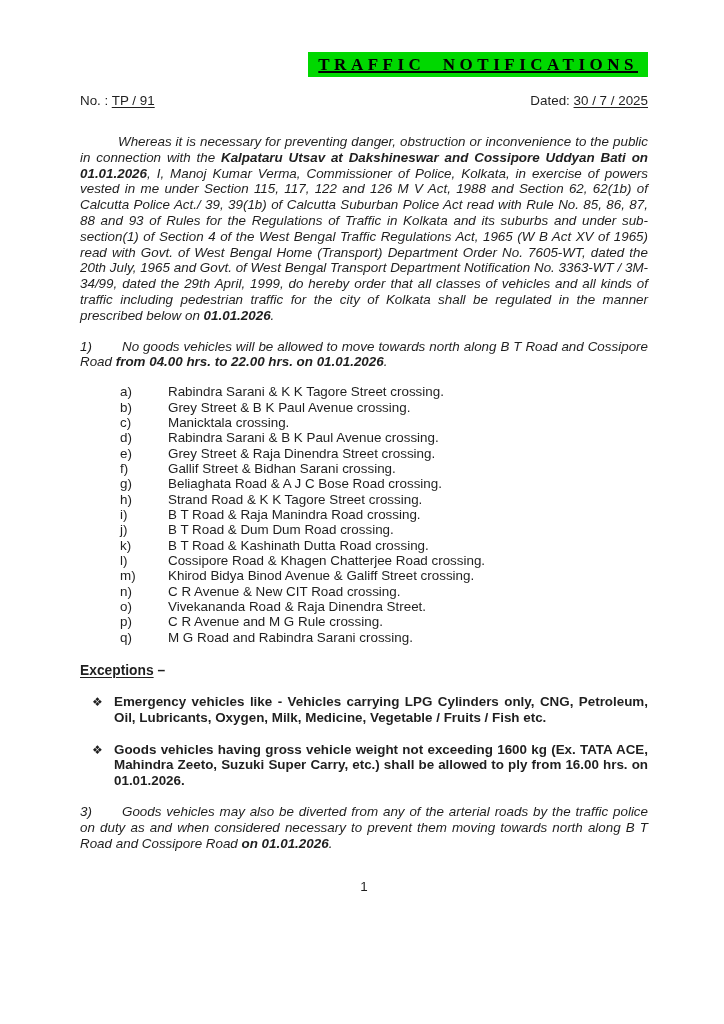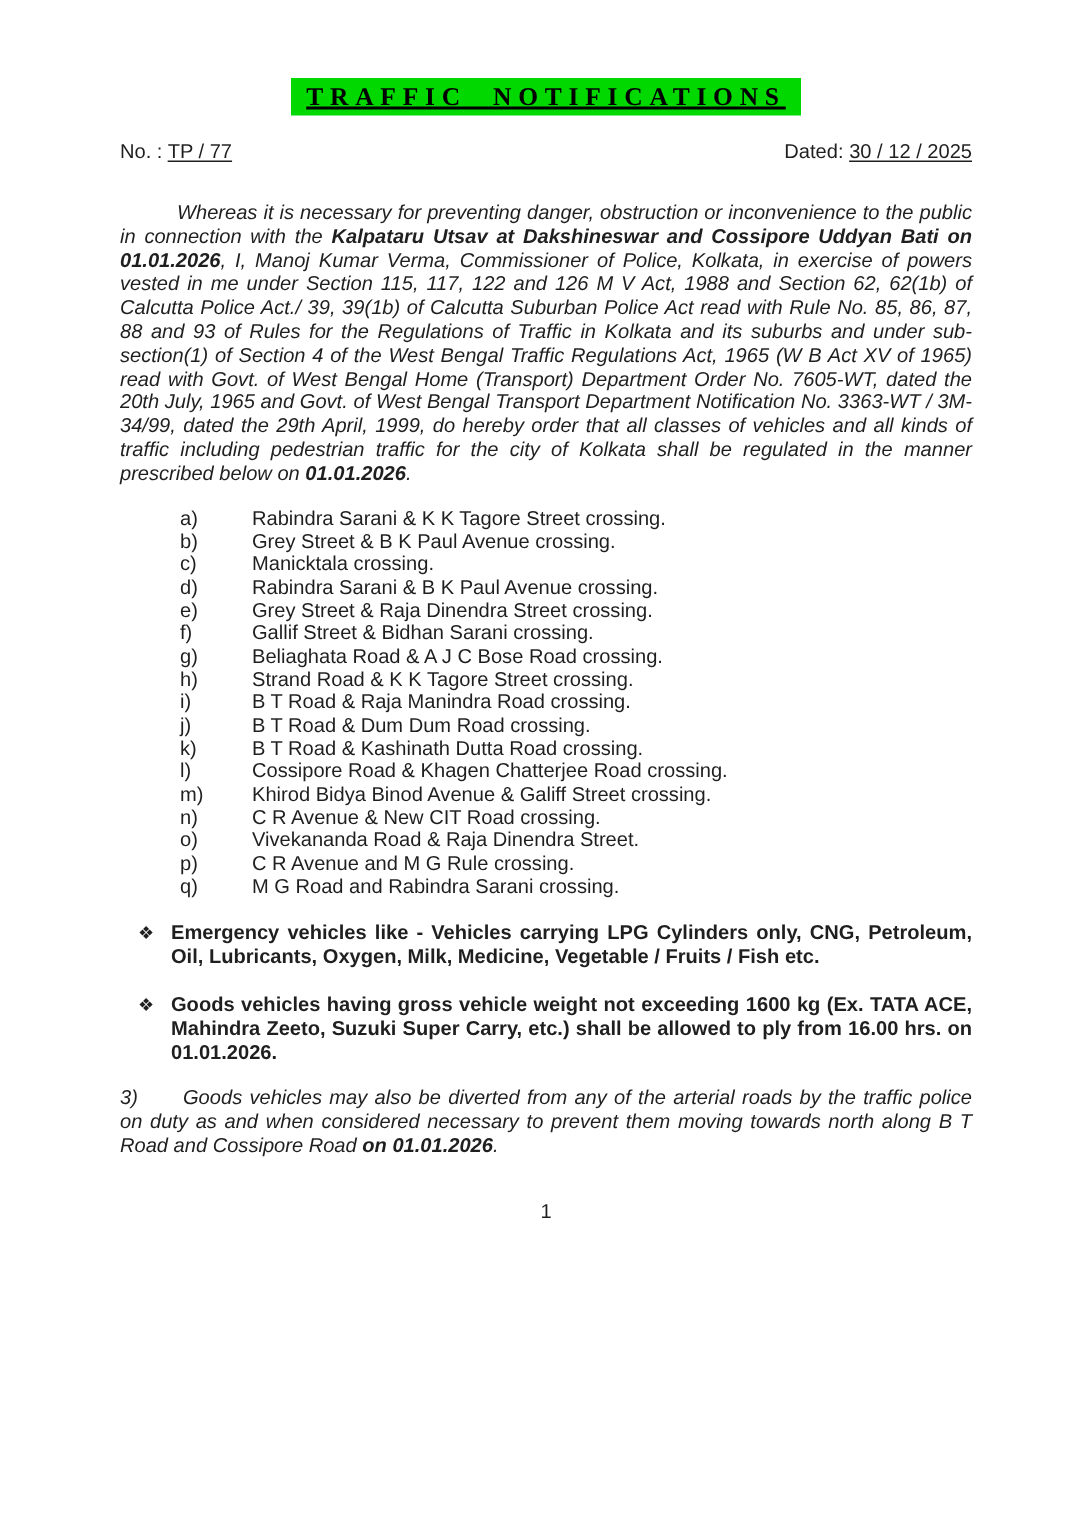--- a/index.html
+++ b/index.html
@@ -5,21 +5,21 @@
   * { margin:0; padding:0; box-sizing:border-box; }
   html,body { background:#ffffff; }
   .page {
     width:724px; height:1024px; overflow:hidden;
     background:#ffffff; color:#1f1f1f;
     font-family:"Liberation Sans", sans-serif;
     font-size:13.4px;
     padding:52px 76px 0 80px;
     position:relative;
   }
-  .title-row { text-align:center;text-decoration:underline; }
+  .title-row { text-align:right;text-decoration:underline; }
   .doc-title {
     display:inline-block;
     background:#00d800;
     color:#000;
     font-family:"Liberation Serif", serif;
     font-weight:bold;
     font-size:17px;
     letter-spacing:4.5px;
     text-decoration:underline;
     text-decoration-thickness:1.5px;
@@ -46,26 +46,27 @@
 </head>
 <body>
 
 <div class="page">
 
   <div class="title-row">
     <span class="doc-title">TRAFFIC  NOTIFICATIONS</span>
   </div>
 
   <div class="ref-row">
-    <div><span>No. : </span><span class="u">TP / 77</span></div>
-    <div><span>Dated: </span><span class="u">30 / 12 / 2025</span></div>
+    <div><span>No. : </span><span class="u">TP / 91</span></div>
+    <div><span>Dated: </span><span class="u">30 / 7 / 2025</span></div>
   </div>
 
   <p class="preamble justify"><span>Whereas it is necessary for preventing danger, obstruction or inconvenience to the public in connection with the </span><b>Kalpataru Utsav at Dakshineswar and Cossipore Uddyan Bati on 01.01.2026</b><span>, I, Manoj Kumar Verma, Commissioner of Police, Kolkata, in exercise of powers vested in me under Section 115, 117, 122 and 126 M V Act, 1988 and Section 62, 62(1b) of Calcutta Police Act./ 39, 39(1b) of  Calcutta Suburban Police Act read with Rule No. 85, 86, 87, 88 and 93 of Rules for the Regulations of Traffic in Kolkata and its suburbs and under sub-section(1) of Section 4 of the West Bengal Traffic Regulations Act, 1965  (W B Act XV of 1965) read with Govt. of West  Bengal  Home (Transport) Department Order No. 7605-WT, dated the 20th July, 1965 and Govt. of West Bengal Transport Department Notification No. 3363-WT / 3M- 34/99, dated the 29th April, 1999, do hereby order that all classes of vehicles and all kinds of traffic including pedestrian traffic for the city of Kolkata shall  be  regulated in the  manner  prescribed  below on </span><b>01.01.2026</b><span>.</span></p>
 
+  <p class="clause justify"><span class="num">1)</span><span>No goods vehicles will be allowed to move towards north along B T Road and Cossipore Road </span><b>from 04.00 hrs. to 22.00 hrs. on 01.01.2026</b><span>.</span></p>
 
 
   <ol class="intersections">
     <li>
         <span class="int-letter">a)</span>
         <span class="int-text">Rabindra Sarani &amp; K K Tagore Street crossing.</span>
       </li>
     <li>
         <span class="int-letter">b)</span>
         <span class="int-text">Grey Street &amp; B K Paul Avenue crossing.</span>
@@ -125,20 +126,21 @@
     <li>
         <span class="int-letter">p)</span>
         <span class="int-text">C R Avenue and M G Rule crossing.</span>
       </li>
     <li>
         <span class="int-letter">q)</span>
         <span class="int-text">M G Road and Rabindra Sarani crossing.</span>
       </li>
   </ol>
 
+  <div class="exceptions-heading"><span class="u">Exceptions</span><span> –</span></div>
 
   <div class="bullet-item">
     <span class="bullet-char">❖</span>
     <div class="bullet-text">Emergency vehicles like - Vehicles carrying LPG Cylinders only, CNG, Petroleum, Oil, Lubricants, Oxygen, Milk, Medicine, Vegetable / Fruits / Fish etc.</div>
   </div>
 
   <div class="bullet-item">
     <span class="bullet-char">❖</span>
     <div class="bullet-text">Goods vehicles having gross vehicle weight not exceeding 1600 kg (Ex. TATA ACE, Mahindra Zeeto, Suzuki Super Carry, etc.) shall be allowed to ply from 16.00 hrs. on 01.01.2026.</div>
   </div>

